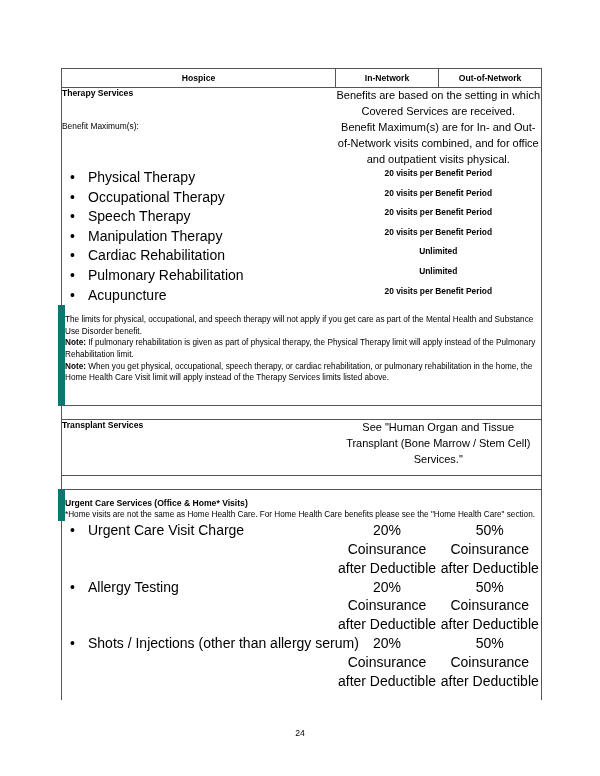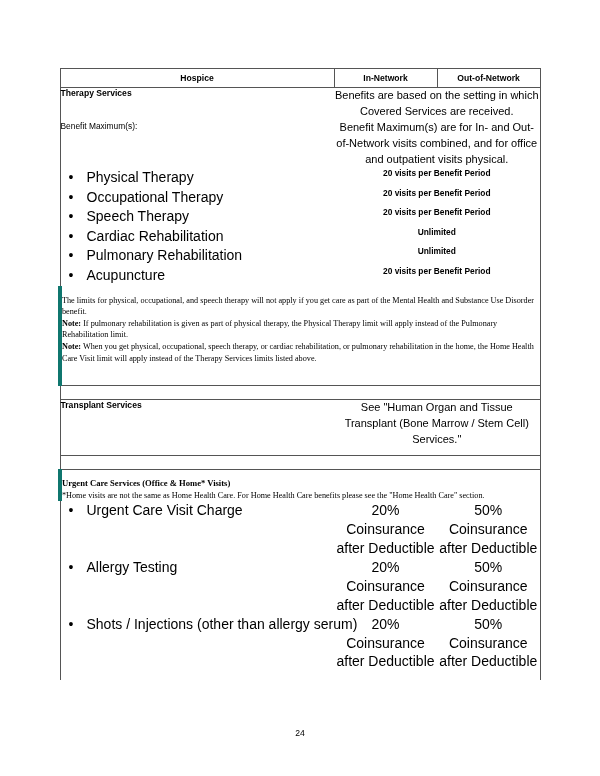--- a/index.html
+++ b/index.html
@@ -45,25 +45,24 @@
     border-bottom: 1px solid #555;
     font-size: 8.6px;
     font-weight: bold;
     text-align: center;
     padding: 4px 2px 4px 2px;
     line-height: 1.2;
   }
 
   
   .body-cell {
-    border-left: 4px solid #0f766e;
+    border-left: 7px solid #0f766e;
     border-right: 1px solid #555;
     font-size: 8.4px;
     line-height: 1.45;
-    font-family: Liberation Serif, serif;
   }
   .cell-left {
     border-left: 1px solid #555;
     border-right: none;
   }
   .cell-right {
     border-left: none;
     border-right: 1px solid #555;
   }
   .cell-mid {
@@ -198,20 +197,26 @@
       <td class="cell-right value-cell" colspan="2">20 visits per Benefit Period</td>
     </tr>
     <tr>
       <td class="cell-left bullet-cell">
         <span class="bul">•</span><span>Speech Therapy</span>
       </td>
       <td class="cell-right value-cell" colspan="2">20 visits per Benefit Period</td>
     </tr>
     <tr>
       <td class="cell-left bullet-cell">
+        <span class="bul">•</span><span>Manipulation Therapy</span>
+      </td>
+      <td class="cell-right value-cell" colspan="2">20 visits per Benefit Period</td>
+    </tr>
+    <tr>
+      <td class="cell-left bullet-cell">
         <span class="bul">•</span><span>Cardiac Rehabilitation</span>
       </td>
       <td class="cell-right value-cell" colspan="2">Unlimited</td>
     </tr>
     <tr>
       <td class="cell-left bullet-cell">
         <span class="bul">•</span><span>Pulmonary Rehabilitation</span>
       </td>
       <td class="cell-right value-cell" colspan="2">Unlimited</td>
     </tr>

